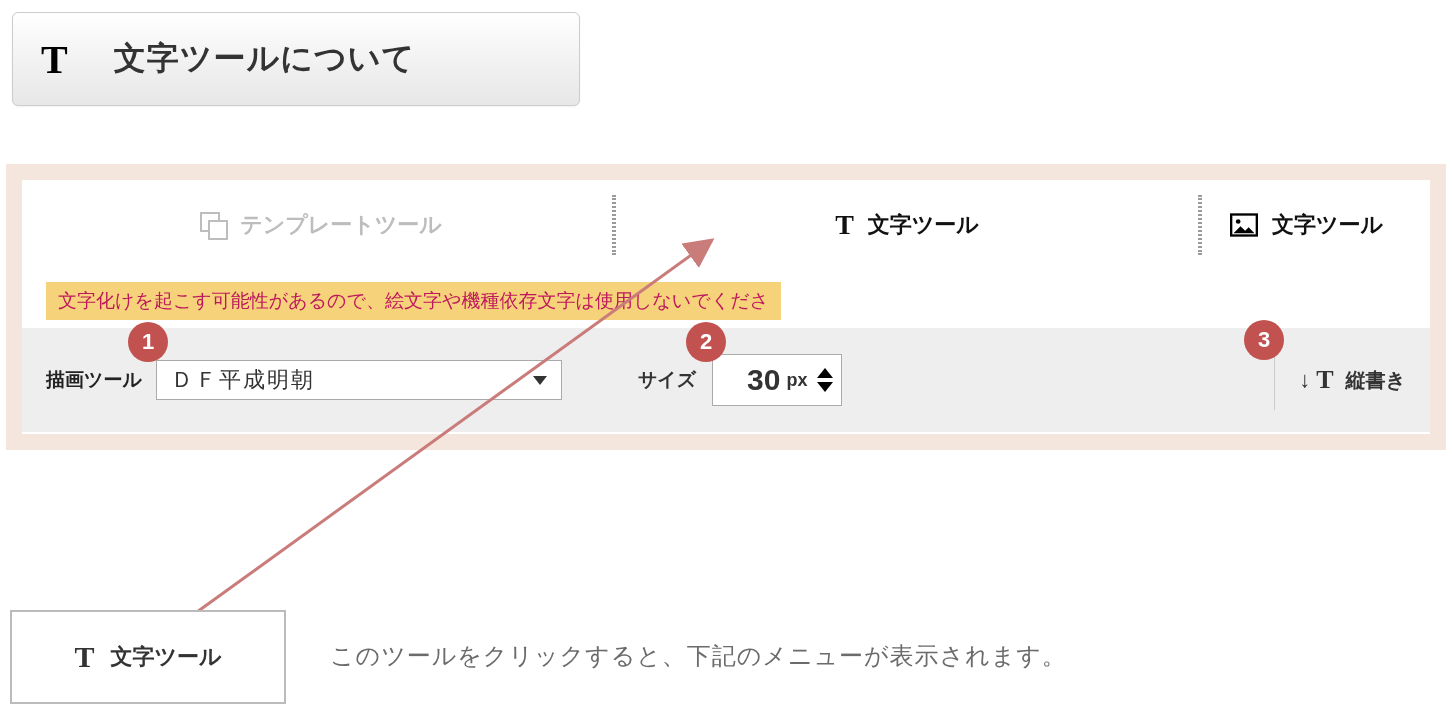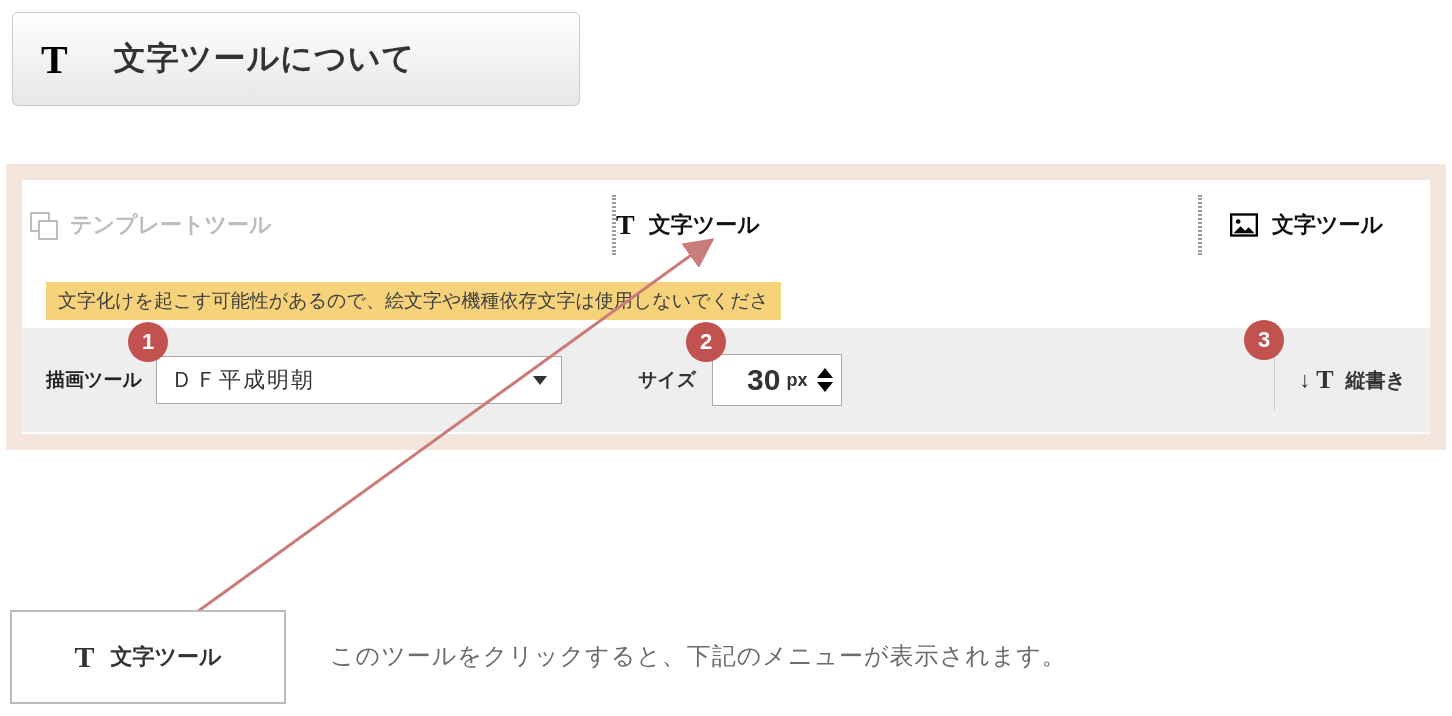--- a/index.html
+++ b/index.html
@@ -50,21 +50,21 @@
     height: 90px;
     display: flex;
     align-items: center;
     position: relative;
     padding: 0 8px;
   }
   .tab {
     flex: 1;
     display: flex;
     align-items: center;
-    justify-content: flex-start;
+    justify-content: center;
     gap: 14px;
     font-size: 22px;
     font-weight: 700;
     color: #111;
     height: 60px;
   }
   .tab.disabled { color: #bdbdbd; font-weight: 600; }
   .tab.last { flex: 0 0 220px; justify-content: flex-start; padding-left: 28px; }
   .vsep {
     width: 0;
@@ -85,36 +85,36 @@
   .icon-stamp { width:26px;height:26px; }
   .icon-image { width:28px;height:24px; }
 
   
   .warn {
     position: absolute;
     left: 24px; top: 102px;
     background: #f6d27a;
     padding: 6px 12px;
     font-size: 19px;
-    color: #404040;
+    color: #be185d;
   }
 
   
   .settings {
     position: absolute;
     left: 0; right: 0; top: 148px;
     height: 104px;
     background: #eeeeee;
     display: flex;
     align-items: center;
     padding: 0 24px;
   }
   .settings .lbl { font-size: 19px; font-weight: 600; margin-right: 14px; color:#222; }
   .font-select {
-    width: 406px; height: 48px;
+    width: 406px; height: 40px;
     background: #fff;
     border: 1px solid #aaa;
     display: flex; align-items: center; justify-content: space-between;
     padding: 0 14px;
     font-size: 22px;
     letter-spacing: 2px;
   }
   .font-select .caret {
     width:0;height:0;border-left:7px solid transparent;border-right:7px solid transparent;border-top:9px solid #333;
   }

